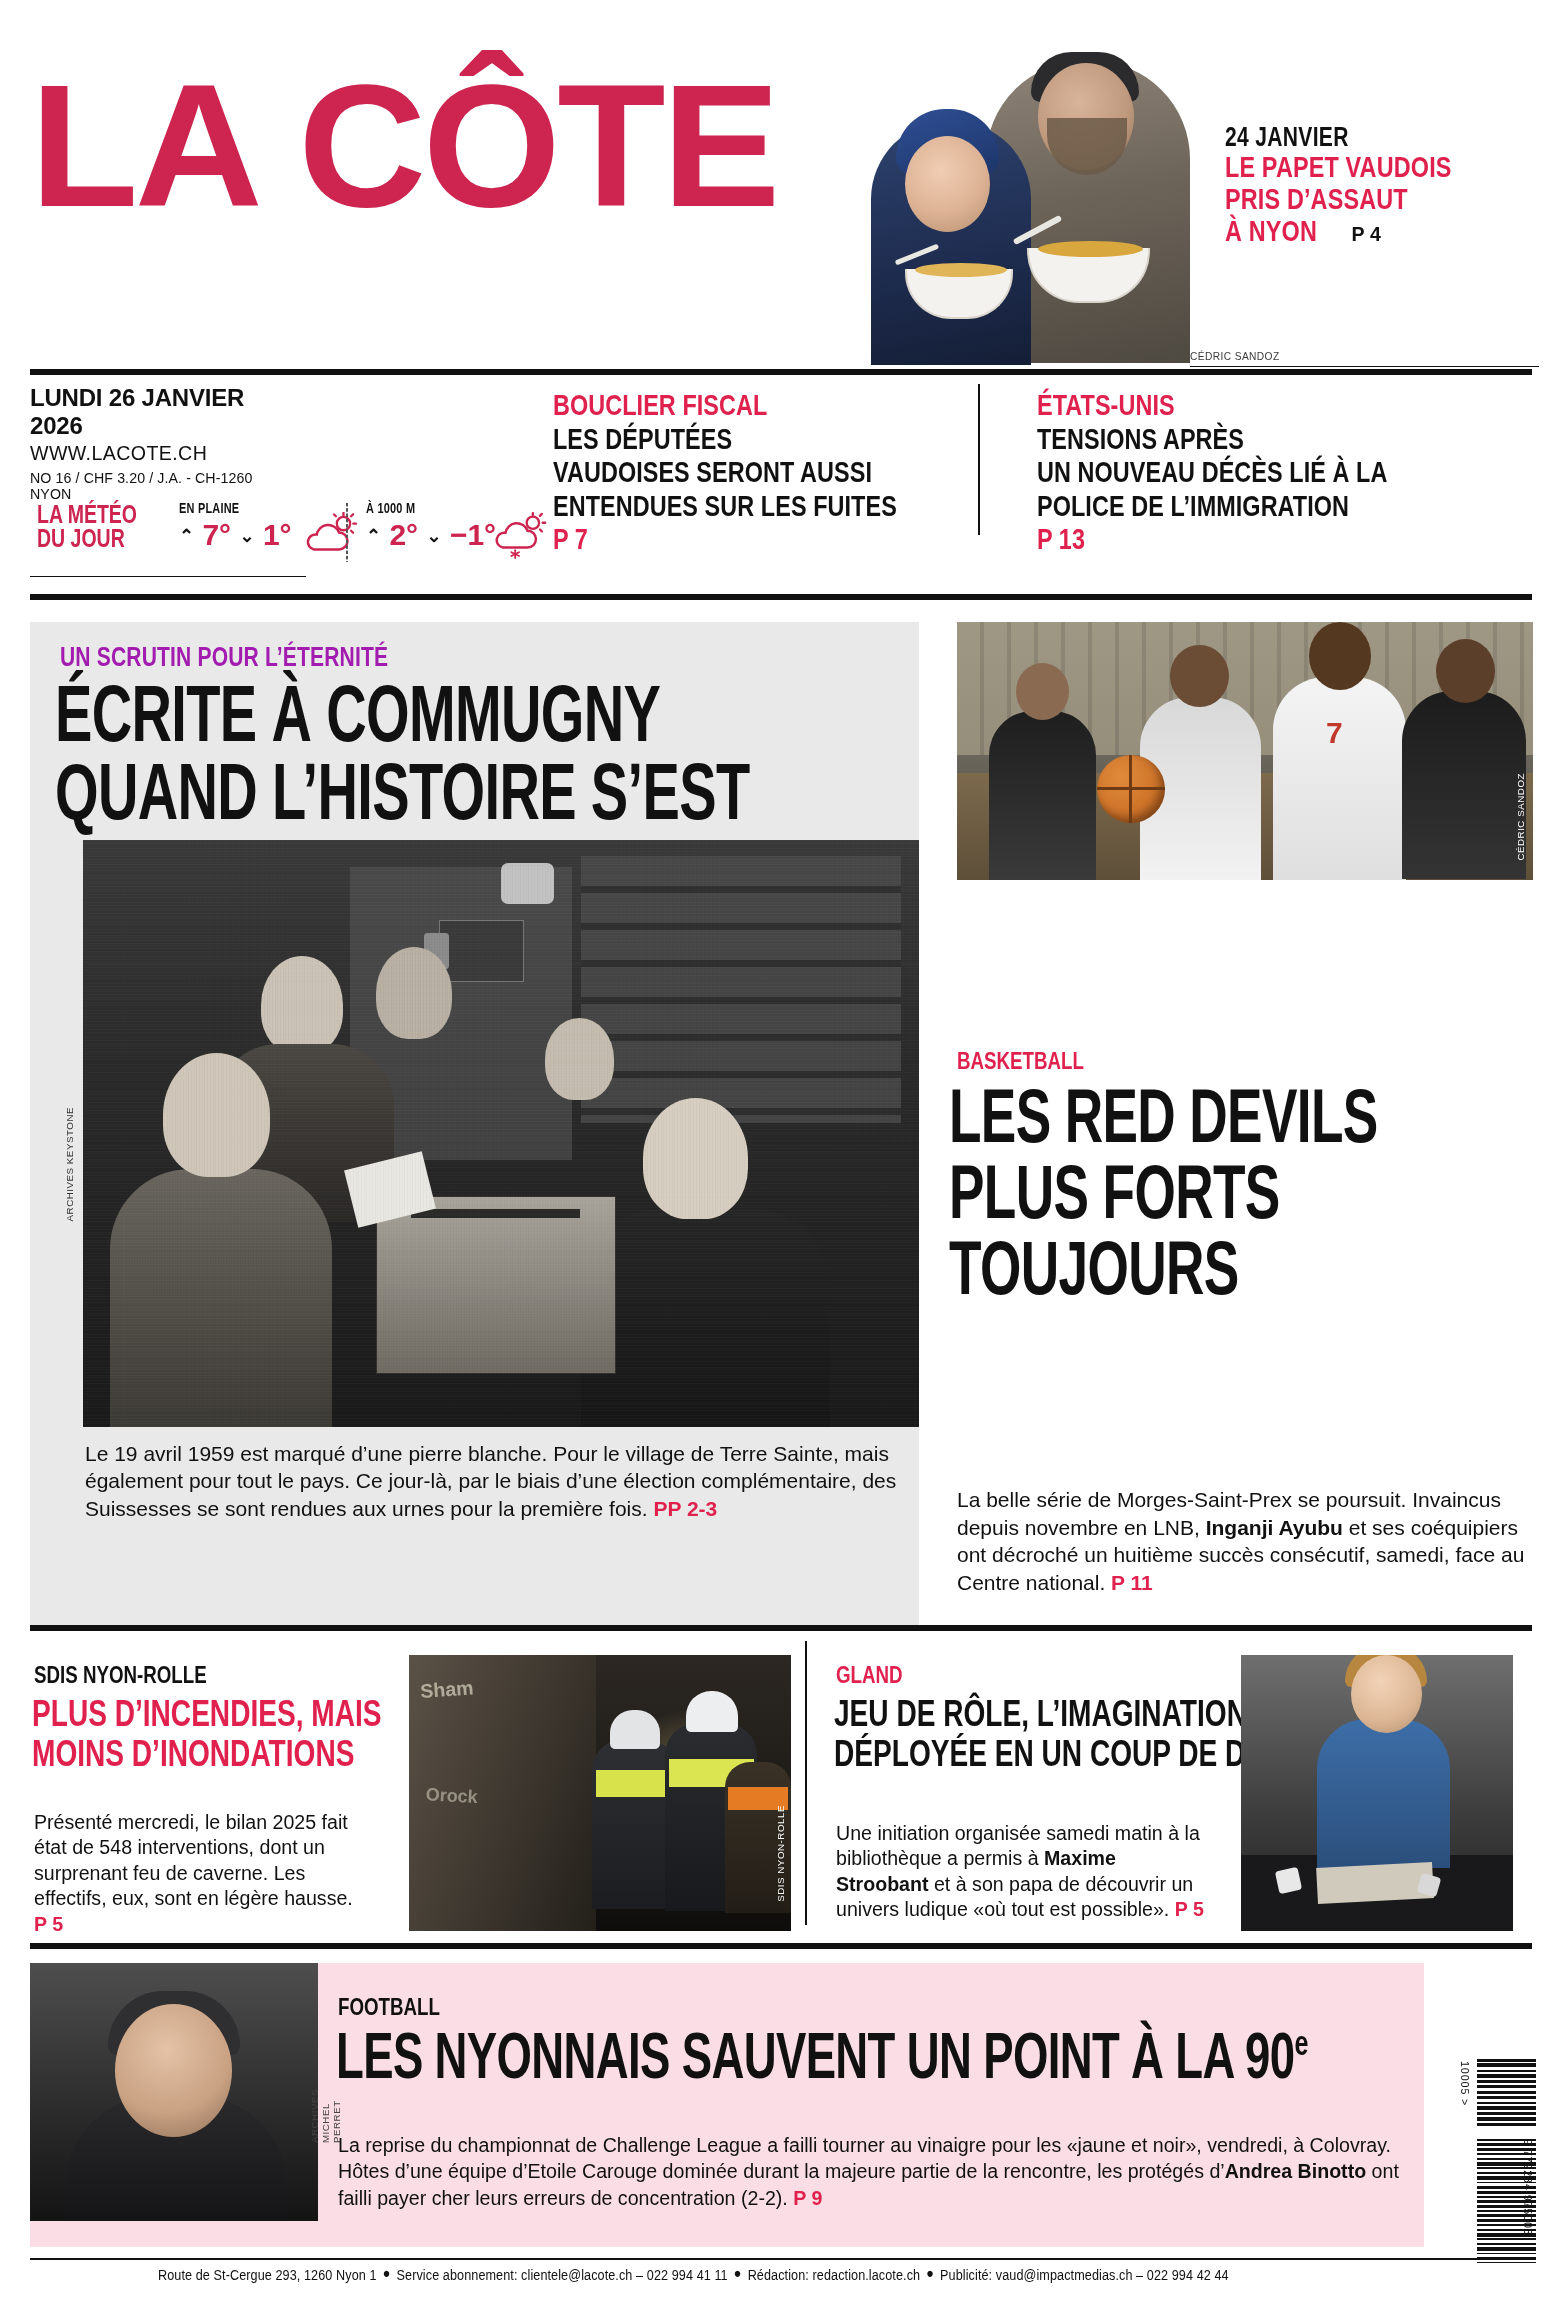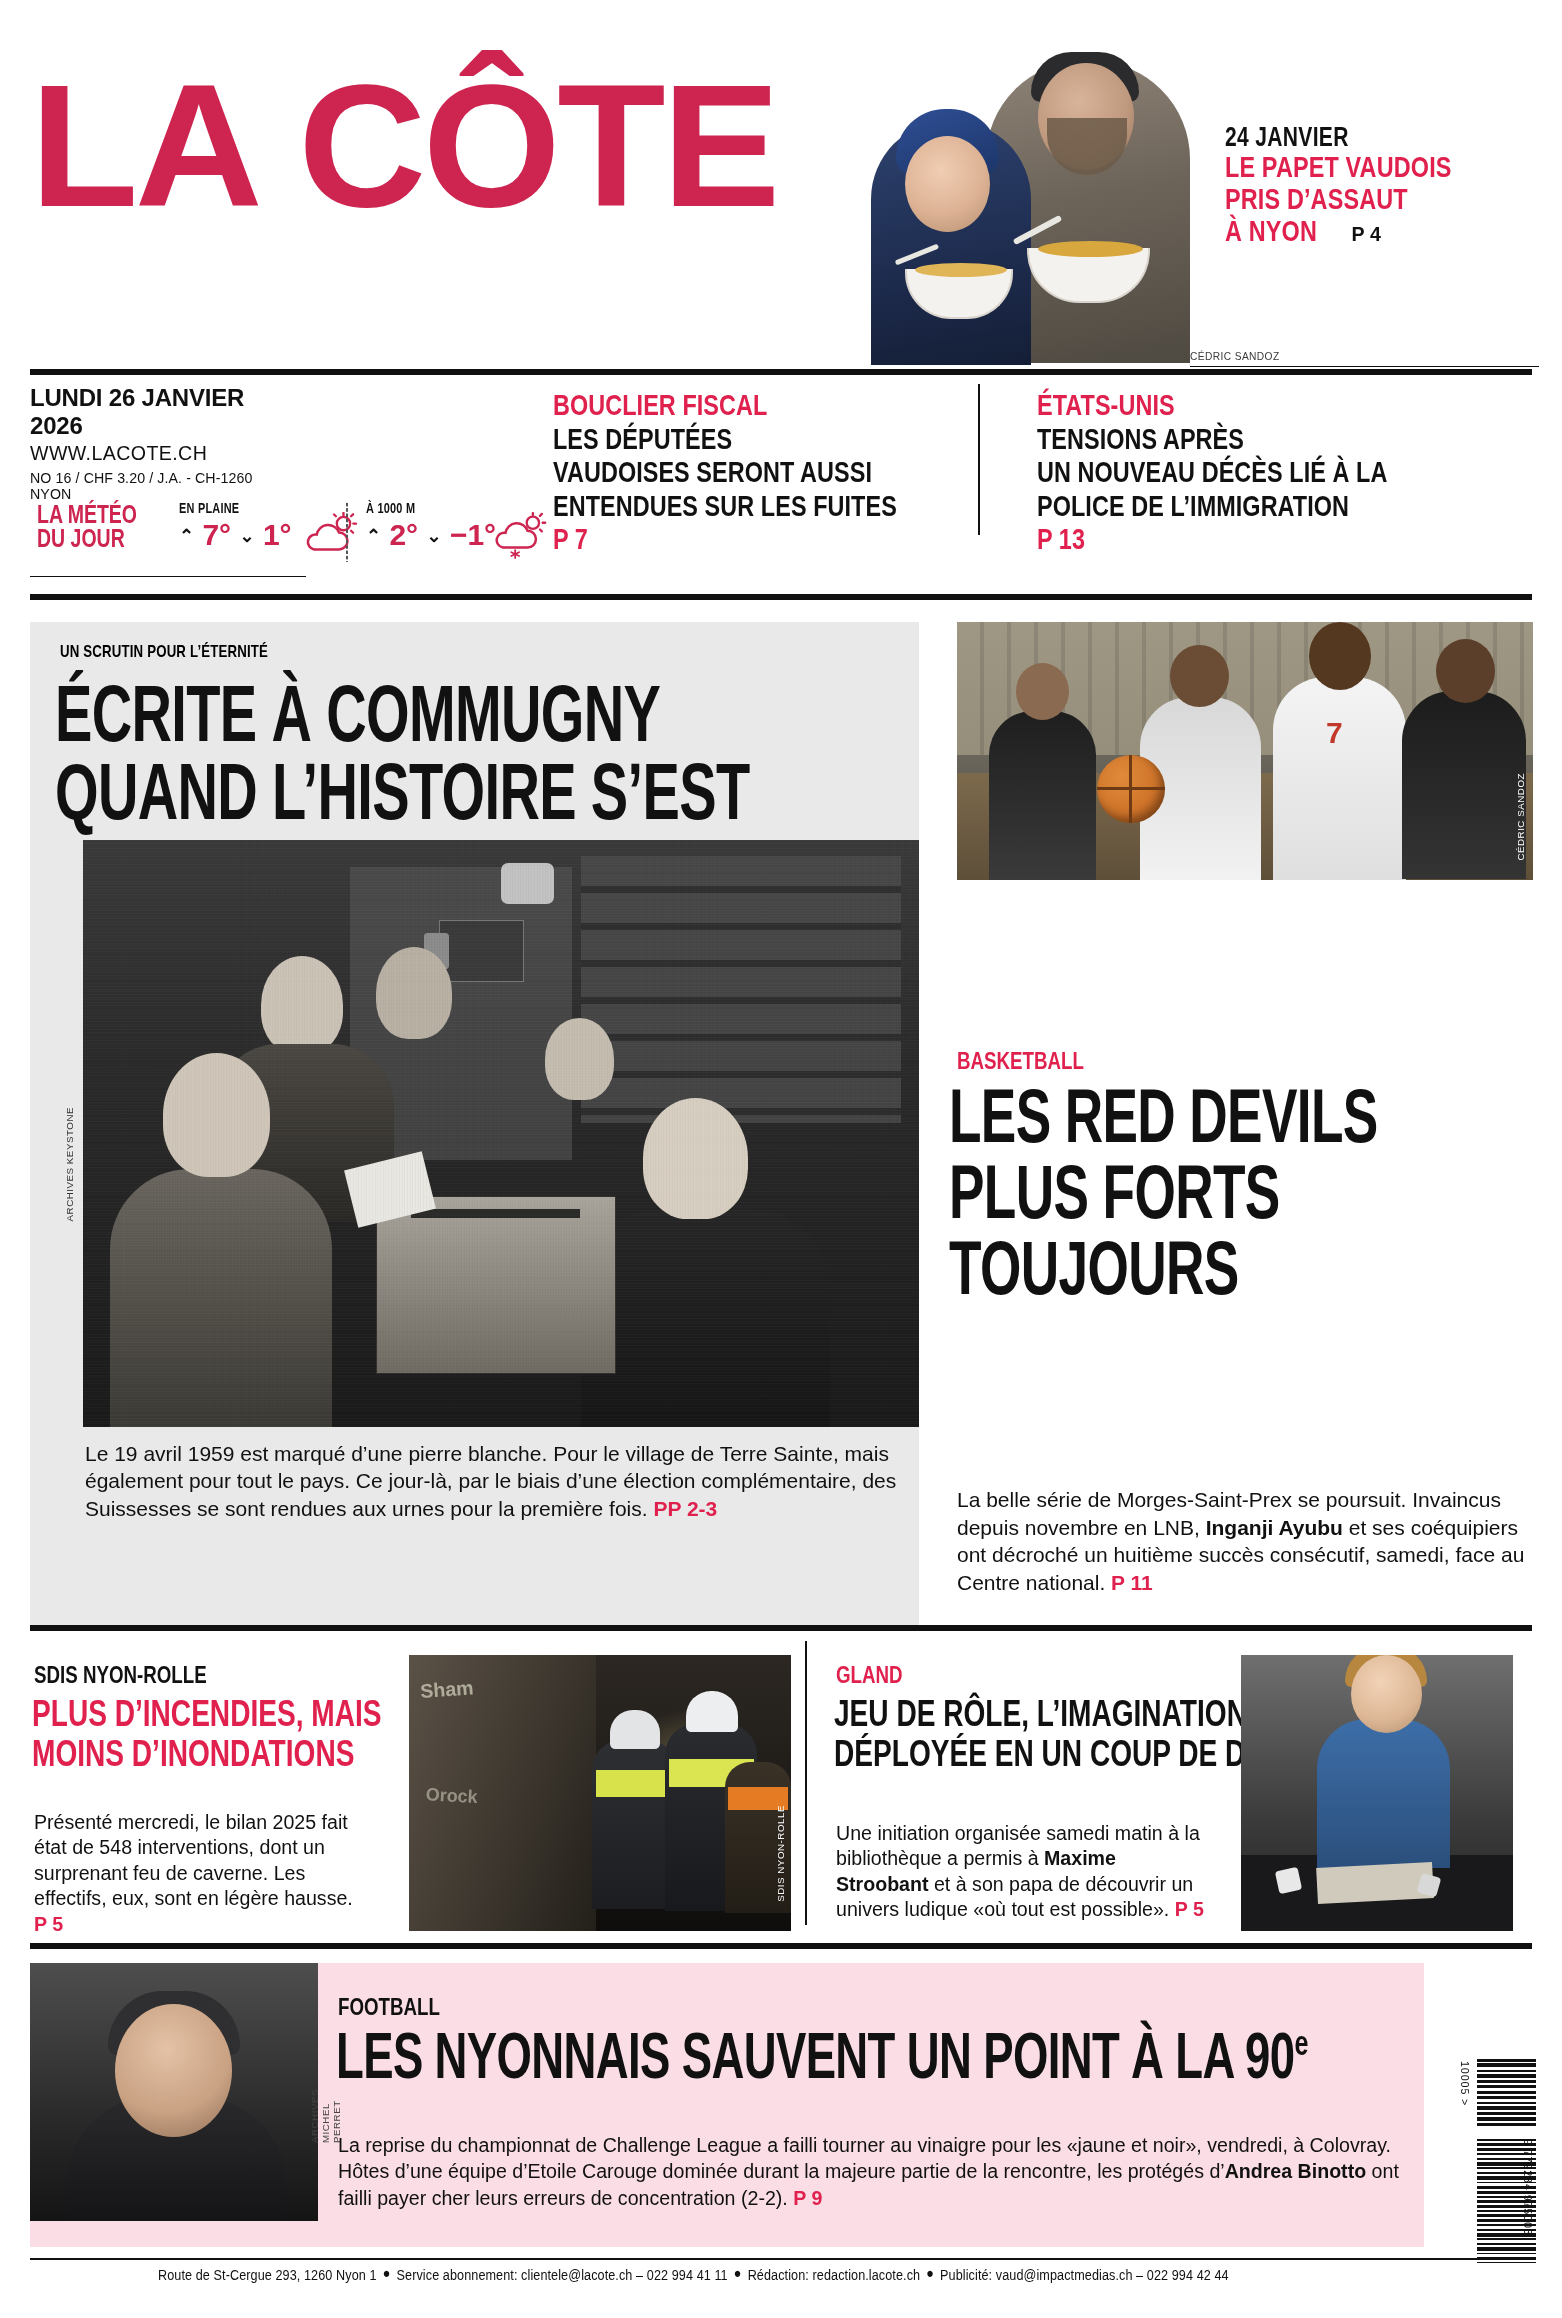--- a/index.html
+++ b/index.html
@@ -97,22 +97,22 @@
   #teaser-rule-v { position:absolute; left:978px; top:384px; width:1.8px; height:151px; background:#111; }
   .teaser { position:absolute; top:388px; }
   .teaser .tline { font-weight:700; font-size:30px; line-height:1.12; letter-spacing:0.1px; }
   #teaser1 { left:553px; width:409px; }
   #teaser2 { left:1037px; width:418px; }
 
   #mid-rule { position:absolute; left:30px; top:594px; width:1502px; border-top:6.2px solid #111; }
 
   
   #lead { position:absolute; left:30px; top:622px; width:889px; height:1009px; background:#E9E9E9; }
-  #lead-kicker { position:absolute; left:30px; top:19.6px; font-weight:700; font-size:17px;
-                 color:#000000; letter-spacing:0.2px;}
+  #lead-kicker { position:absolute; left:30px; top:19.6px; font-weight:700; font-size:27px;
+                 color:#a21caf; letter-spacing:0.2px;}
   #lead-head { position:absolute; left:25px; top:53px; width:853px;
                font-weight:700; font-size:80px; line-height:.98; letter-spacing:-0.9px;}
   #lead-photo { position:absolute; left:53px; top:218px; width:836px; height:587px;
                 background: #1d1d1d; overflow:hidden; }
   
   .lp-bg   { position:absolute; inset:0;
              background:
                linear-gradient(180deg,#3a3a3a 0%, #2a2a2a 40%, #1a1a1a 100%); }
   .lp-shelf{ position:absolute; left:498px; top:16px; width:320px; height:267px;
              background: repeating-linear-gradient(180deg,#4b4b4b 0 30px,#2e2e2e 30px 37px); opacity:.8;}

